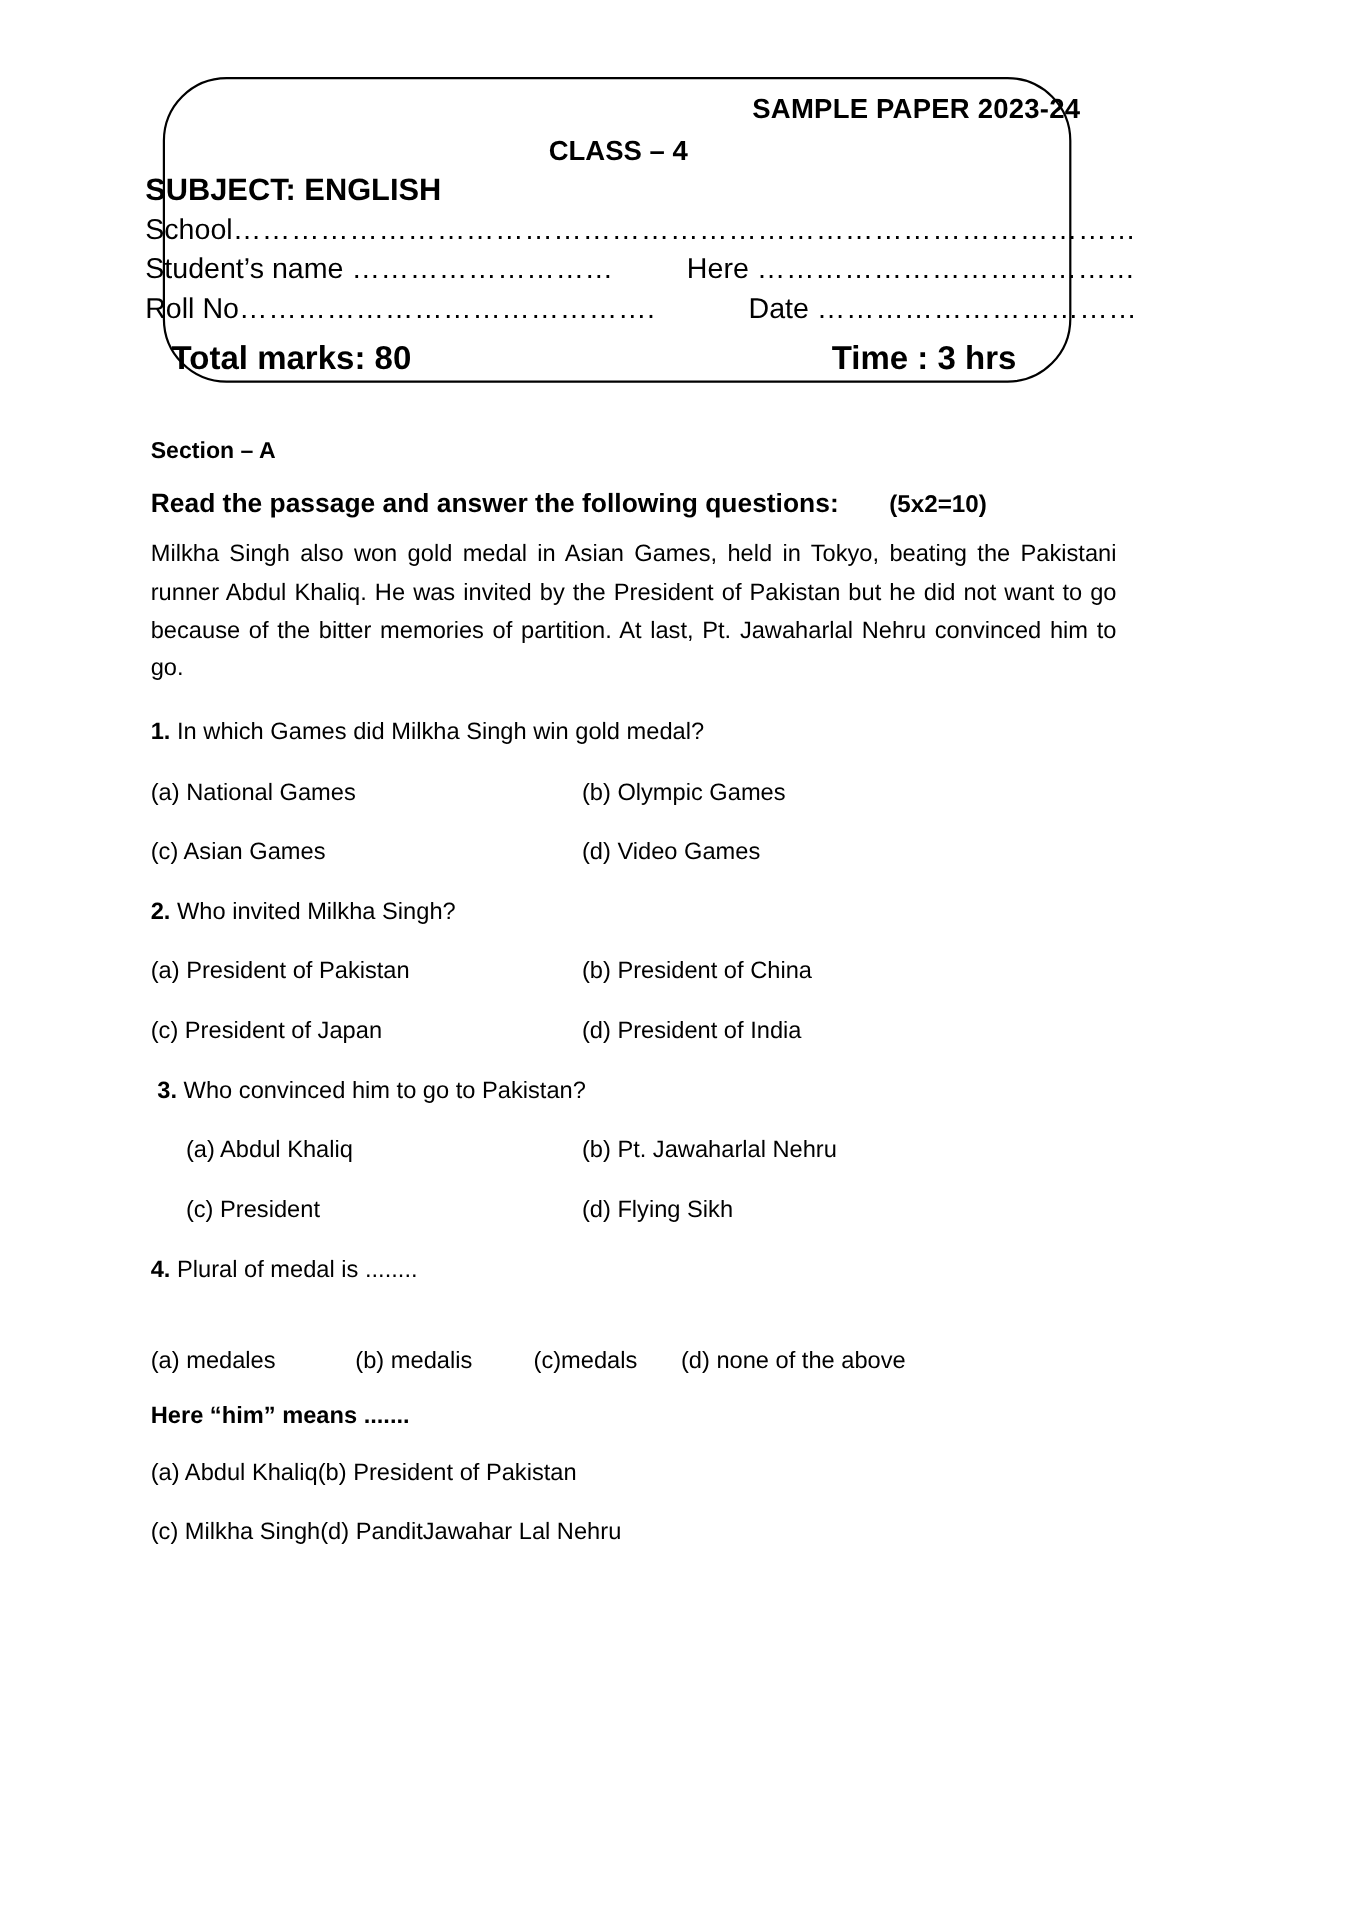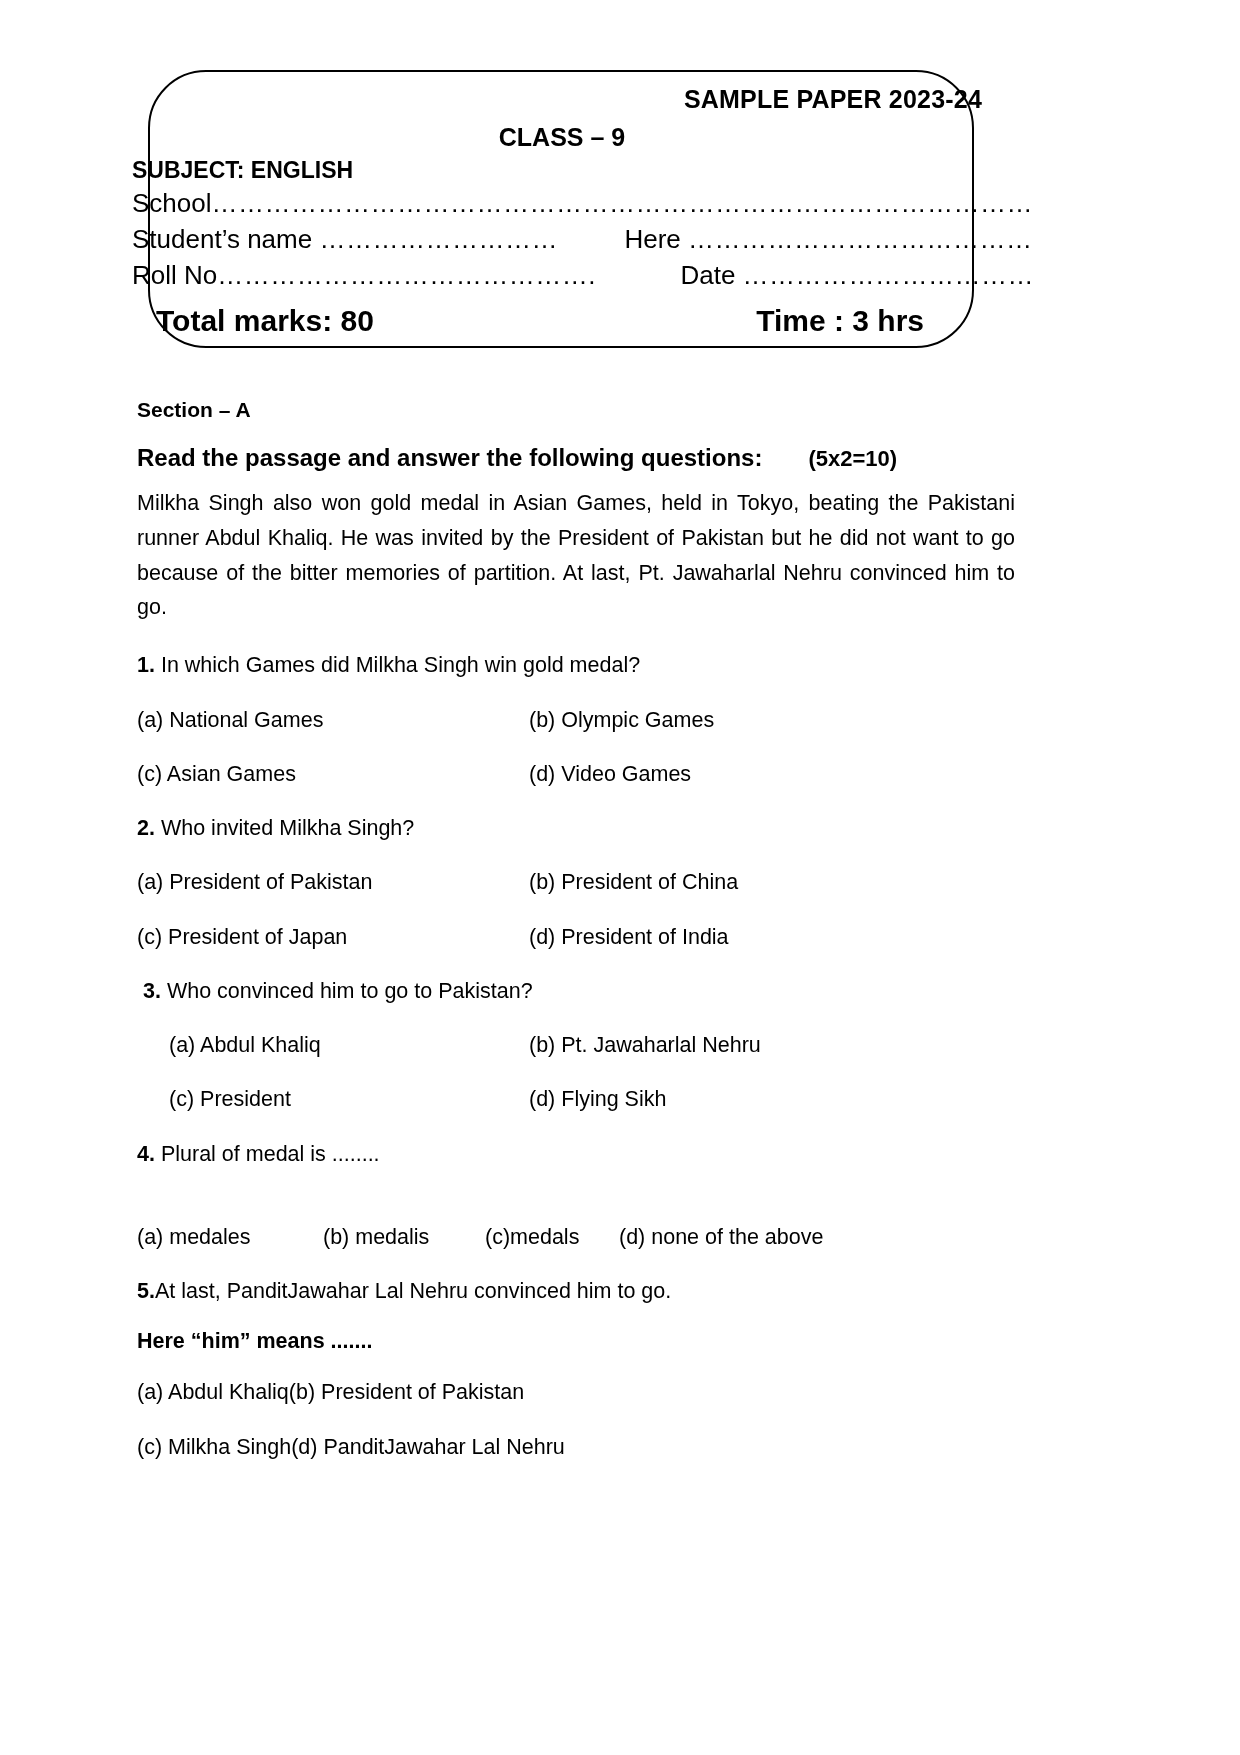--- a/index.html
+++ b/index.html
@@ -59,21 +59,21 @@
   .hdr-title2 {
     text-align: center;
     font-weight: bold;
     font-size: 25px;
     line-height: 1.26;
     margin: 6px 0 4px 0;
     padding-left: 10px;
   }
   .hdr-subject {
     font-weight: bold;
-    font-size: 23px;
+    font-size: 28px;
     margin: 4px 0 2px 0;
     padding-left: 0px;
   }
   .hdr-line {
     font-size: 26px;
     line-height: 1.38;
     white-space: nowrap;
     font-weight: 400;
   }
   .hdr-line .dots { letter-spacing: 0.5px; }
@@ -148,21 +148,21 @@
 </head>
 <body>
 
 <div class="page">
 
   <div class="header-wrap">
     <div class="header-box"></div>
     <div class="header-content">
 
       <div class="hdr-title">SAMPLE  PAPER 2023-24</div>
-      <div class="hdr-title2">CLASS – 9</div>
+      <div class="hdr-title2">CLASS – 4</div>
 
       <div class="hdr-subject">SUBJECT: ENGLISH</div>
 
       <div class="hdr-line">
         <span>School</span><span class="dots">…………………………………………………………………………………</span>
       </div>
 
       <div class="hdr-line">
         <span>Student’s name</span>
         <span class="dots">………………………</span>
@@ -237,23 +237,20 @@
     </div>
 
     <div class="q">
       <b>4.</b>
       <span>Plural of medal is ........</span>
     </div>
     <div class="opts narrow">
       <span class="cell c-a">(a) medales</span><span class="cell c-b">(b) medalis</span><span class="cell c-c">(c)medals</span><span class="cell c-d">(d) none of the above</span>
     </div>
 
-    <div class="q">
-      <b>5.</b><span>At last, PanditJawahar Lal Nehru convinced him to go.</span>
-    </div>
     <div class="bold-line">Here “him” means .......</div>
     <div class="opts">
       <span>(a) Abdul Khaliq(b) President of Pakistan</span>
     </div>
     <div class="opts">
       <span>(c) Milkha Singh(d) PanditJawahar Lal Nehru</span>
     </div>
 
   </div>
 </div>

